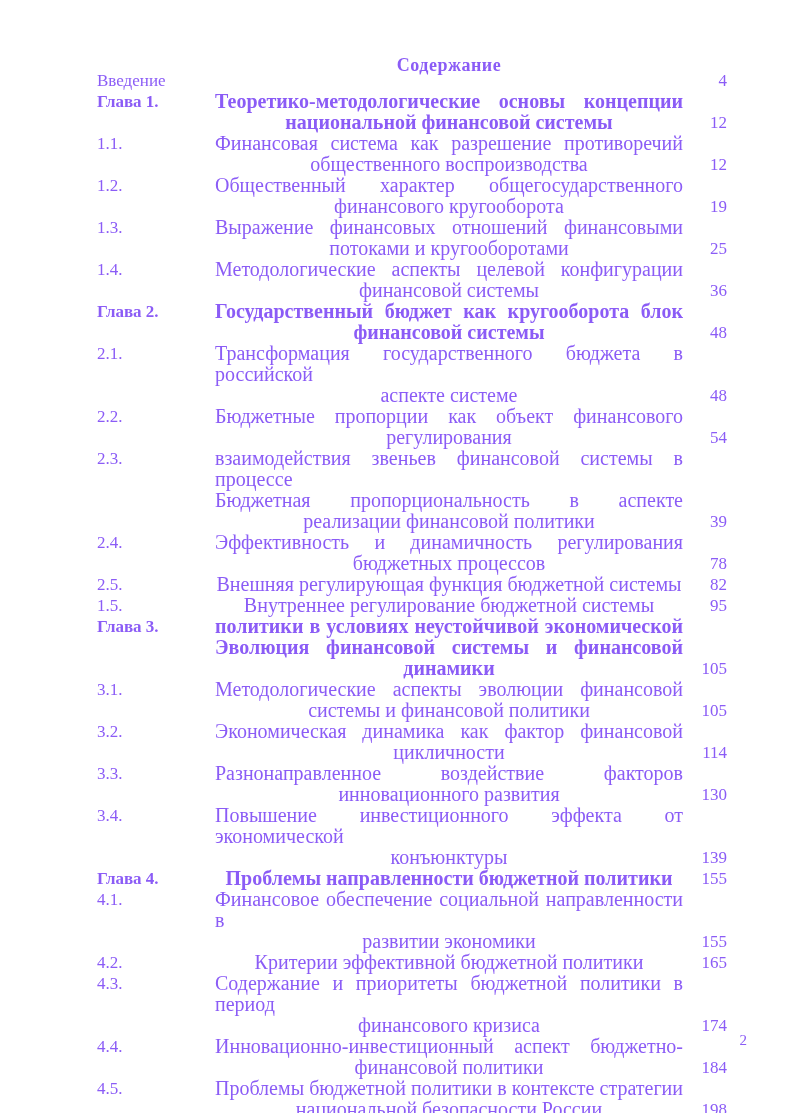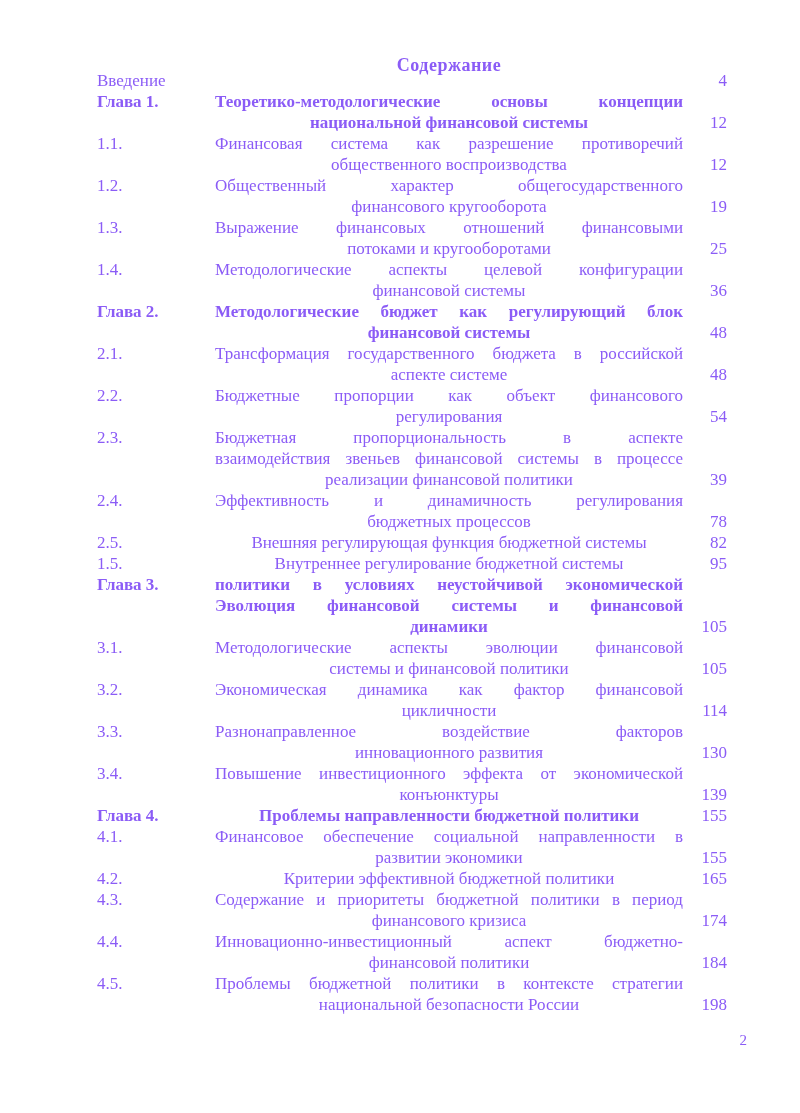--- a/index.html
+++ b/index.html
@@ -39,21 +39,21 @@
   }
   .col-label {
     flex: none;
     width: 118px;
     font-size: 17px;
     line-height: 21px;
   }
   .col-text {
     flex: none;
     width: 468px;
-    font-size: 17px;
+    font-size: 20px;
     line-height: 21px;
   }
   .col-page {
     flex: 1;
     display: flex;
     align-items: flex-end;
     justify-content: flex-end;
     font-size: 17px;
     line-height: 21px;
   }
@@ -124,21 +124,21 @@
         <div class="col-label">1.4.</div>
         <div class="col-text">
           <div class="jl">Методологические аспекты целевой конфигурации</div>
           <div class="ll">финансовой системы</div>
         </div>
         <div class="col-page">36</div>
       </div>
       <div class="row">
         <div class="col-label bold">Глава 2.</div>
         <div class="col-text bold">
-          <div class="jl">Методологические бюджет как регулирующий блок</div>
+          <div class="jl">Государственный бюджет как кругооборота блок</div>
           <div class="ll">финансовой системы</div>
         </div>
         <div class="col-page">48</div>
       </div>
       <div class="row">
         <div class="col-label">2.1.</div>
         <div class="col-text">
           <div class="jl">Трансформация государственного бюджета в российской</div>
           <div class="ll">аспекте системе</div>
         </div>
@@ -148,22 +148,22 @@
         <div class="col-label">2.2.</div>
         <div class="col-text">
           <div class="jl">Бюджетные пропорции как объект финансового</div>
           <div class="ll">регулирования</div>
         </div>
         <div class="col-page">54</div>
       </div>
       <div class="row">
         <div class="col-label">2.3.</div>
         <div class="col-text">
+          <div class="jl">взаимодействия звеньев финансовой системы в процессе</div>
           <div class="jl">Бюджетная пропорциональность в аспекте</div>
-          <div class="jl">взаимодействия звеньев финансовой системы в процессе</div>
           <div class="ll">реализации финансовой политики</div>
         </div>
         <div class="col-page">39</div>
       </div>
       <div class="row">
         <div class="col-label">2.4.</div>
         <div class="col-text">
           <div class="jl">Эффективность и динамичность регулирования</div>
           <div class="ll">бюджетных процессов</div>
         </div>

